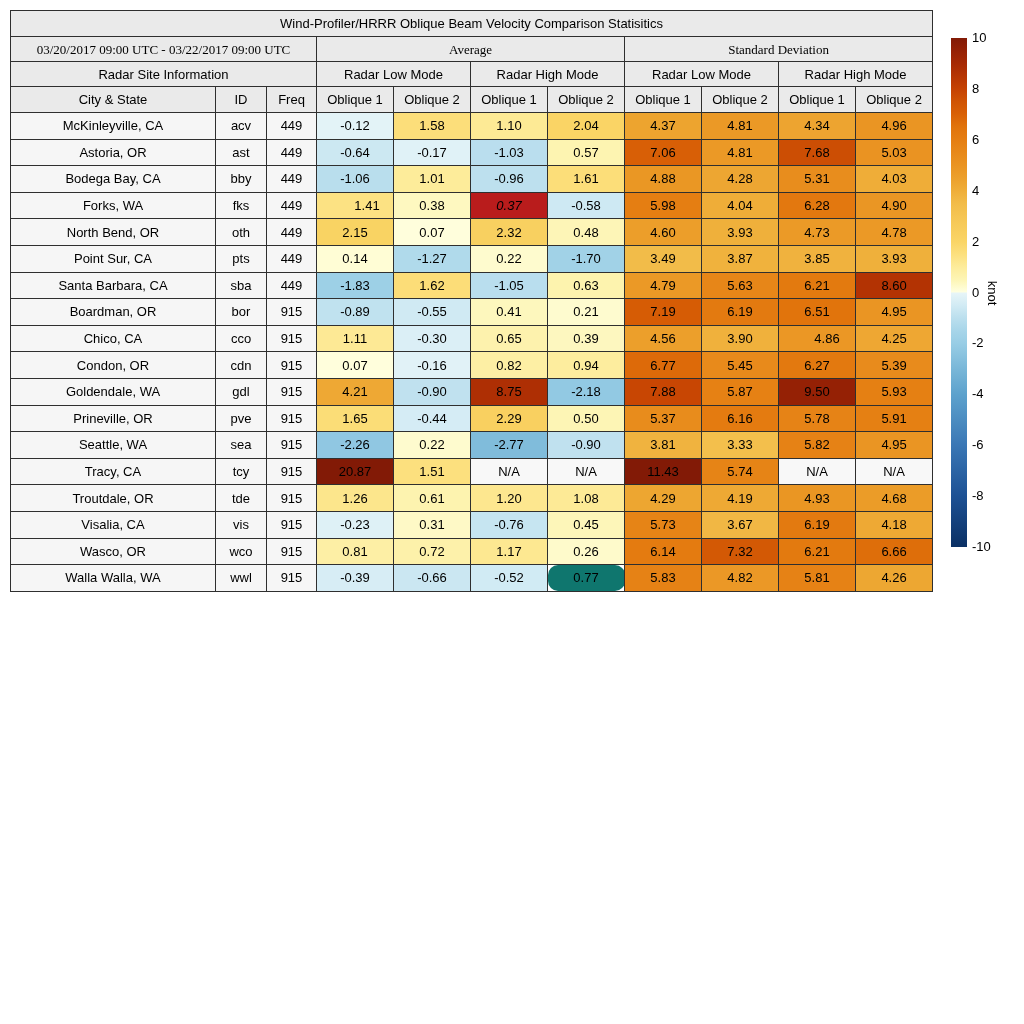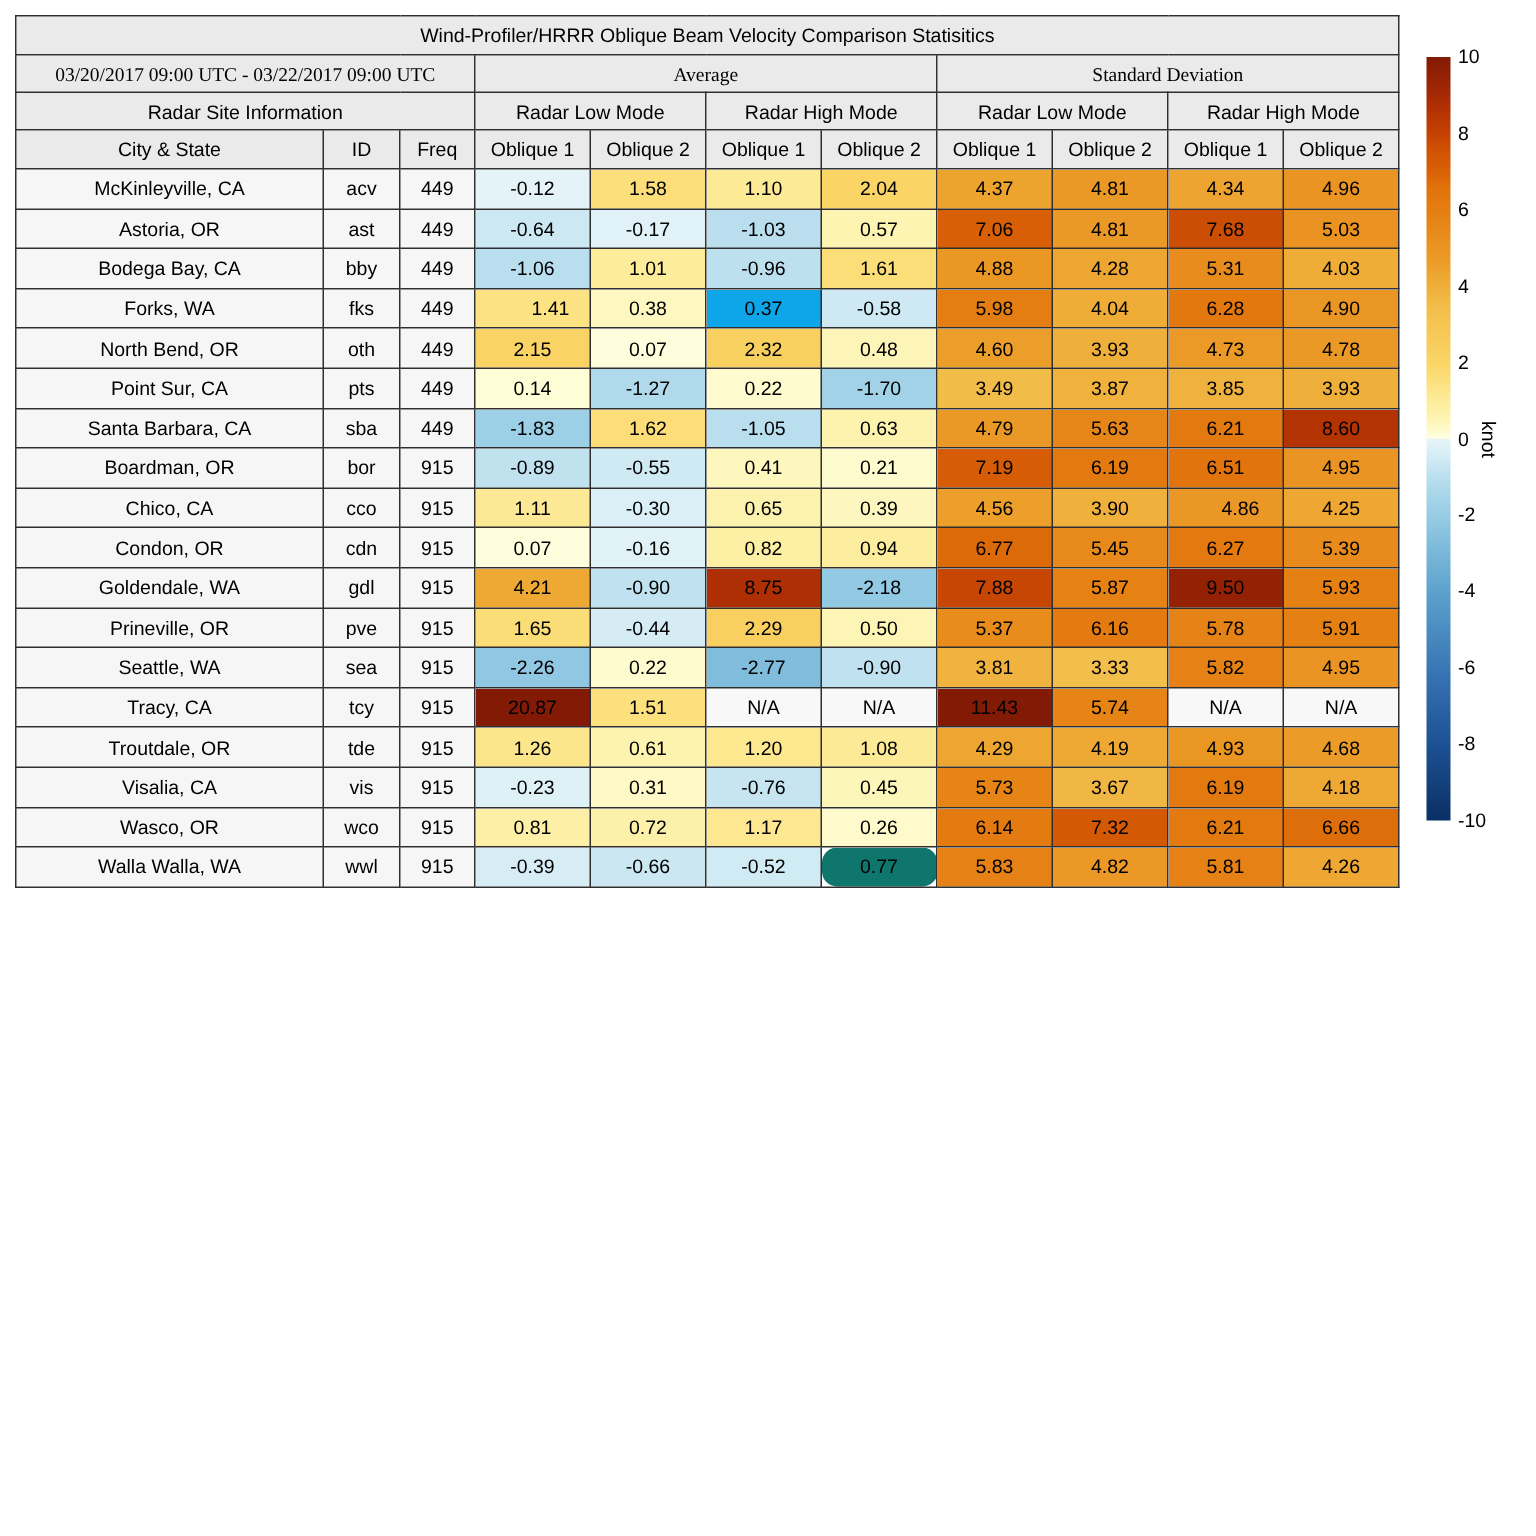--- a/index.html
+++ b/index.html
@@ -119,21 +119,21 @@
           <td class="val" style="background: rgb(237, 166, 50); margin-top: 47px;">4.28</td>
           <td class="val" style="background: rgb(232, 141, 29);">5.31</td>
           <td class="val" style="background: rgb(239, 173, 56);">4.03</td>
         </tr>
         <tr>
           <td class="info">Forks, WA</td>
           <td class="info">fks</td>
           <td class="info">449</td>
           <td class="val" style="background: rgb(252, 226, 131); padding-left: 24px;">1.41</td>
           <td class="val" style="background: rgb(254, 248, 192);">0.38</td>
-          <td class="val" style="background: #0ea5e9;">0.37</td>
+          <td class="val" style="background: #b91c1c; font-style: italic;">0.37</td>
           <td class="val" style="background: rgb(206, 233, 243);">-0.58</td>
           <td class="val" style="background: rgb(229, 126, 18);">5.98</td>
           <td class="val" style="background: rgb(239, 173, 56);">4.04</td>
           <td class="val" style="background: rgb(227, 120, 15);">6.28</td>
           <td class="val" style="background: rgb(234, 150, 36);">4.90</td>
         </tr>
         <tr>
           <td class="info">North Bend, OR</td>
           <td class="info">oth</td>
           <td class="info">449</td>

